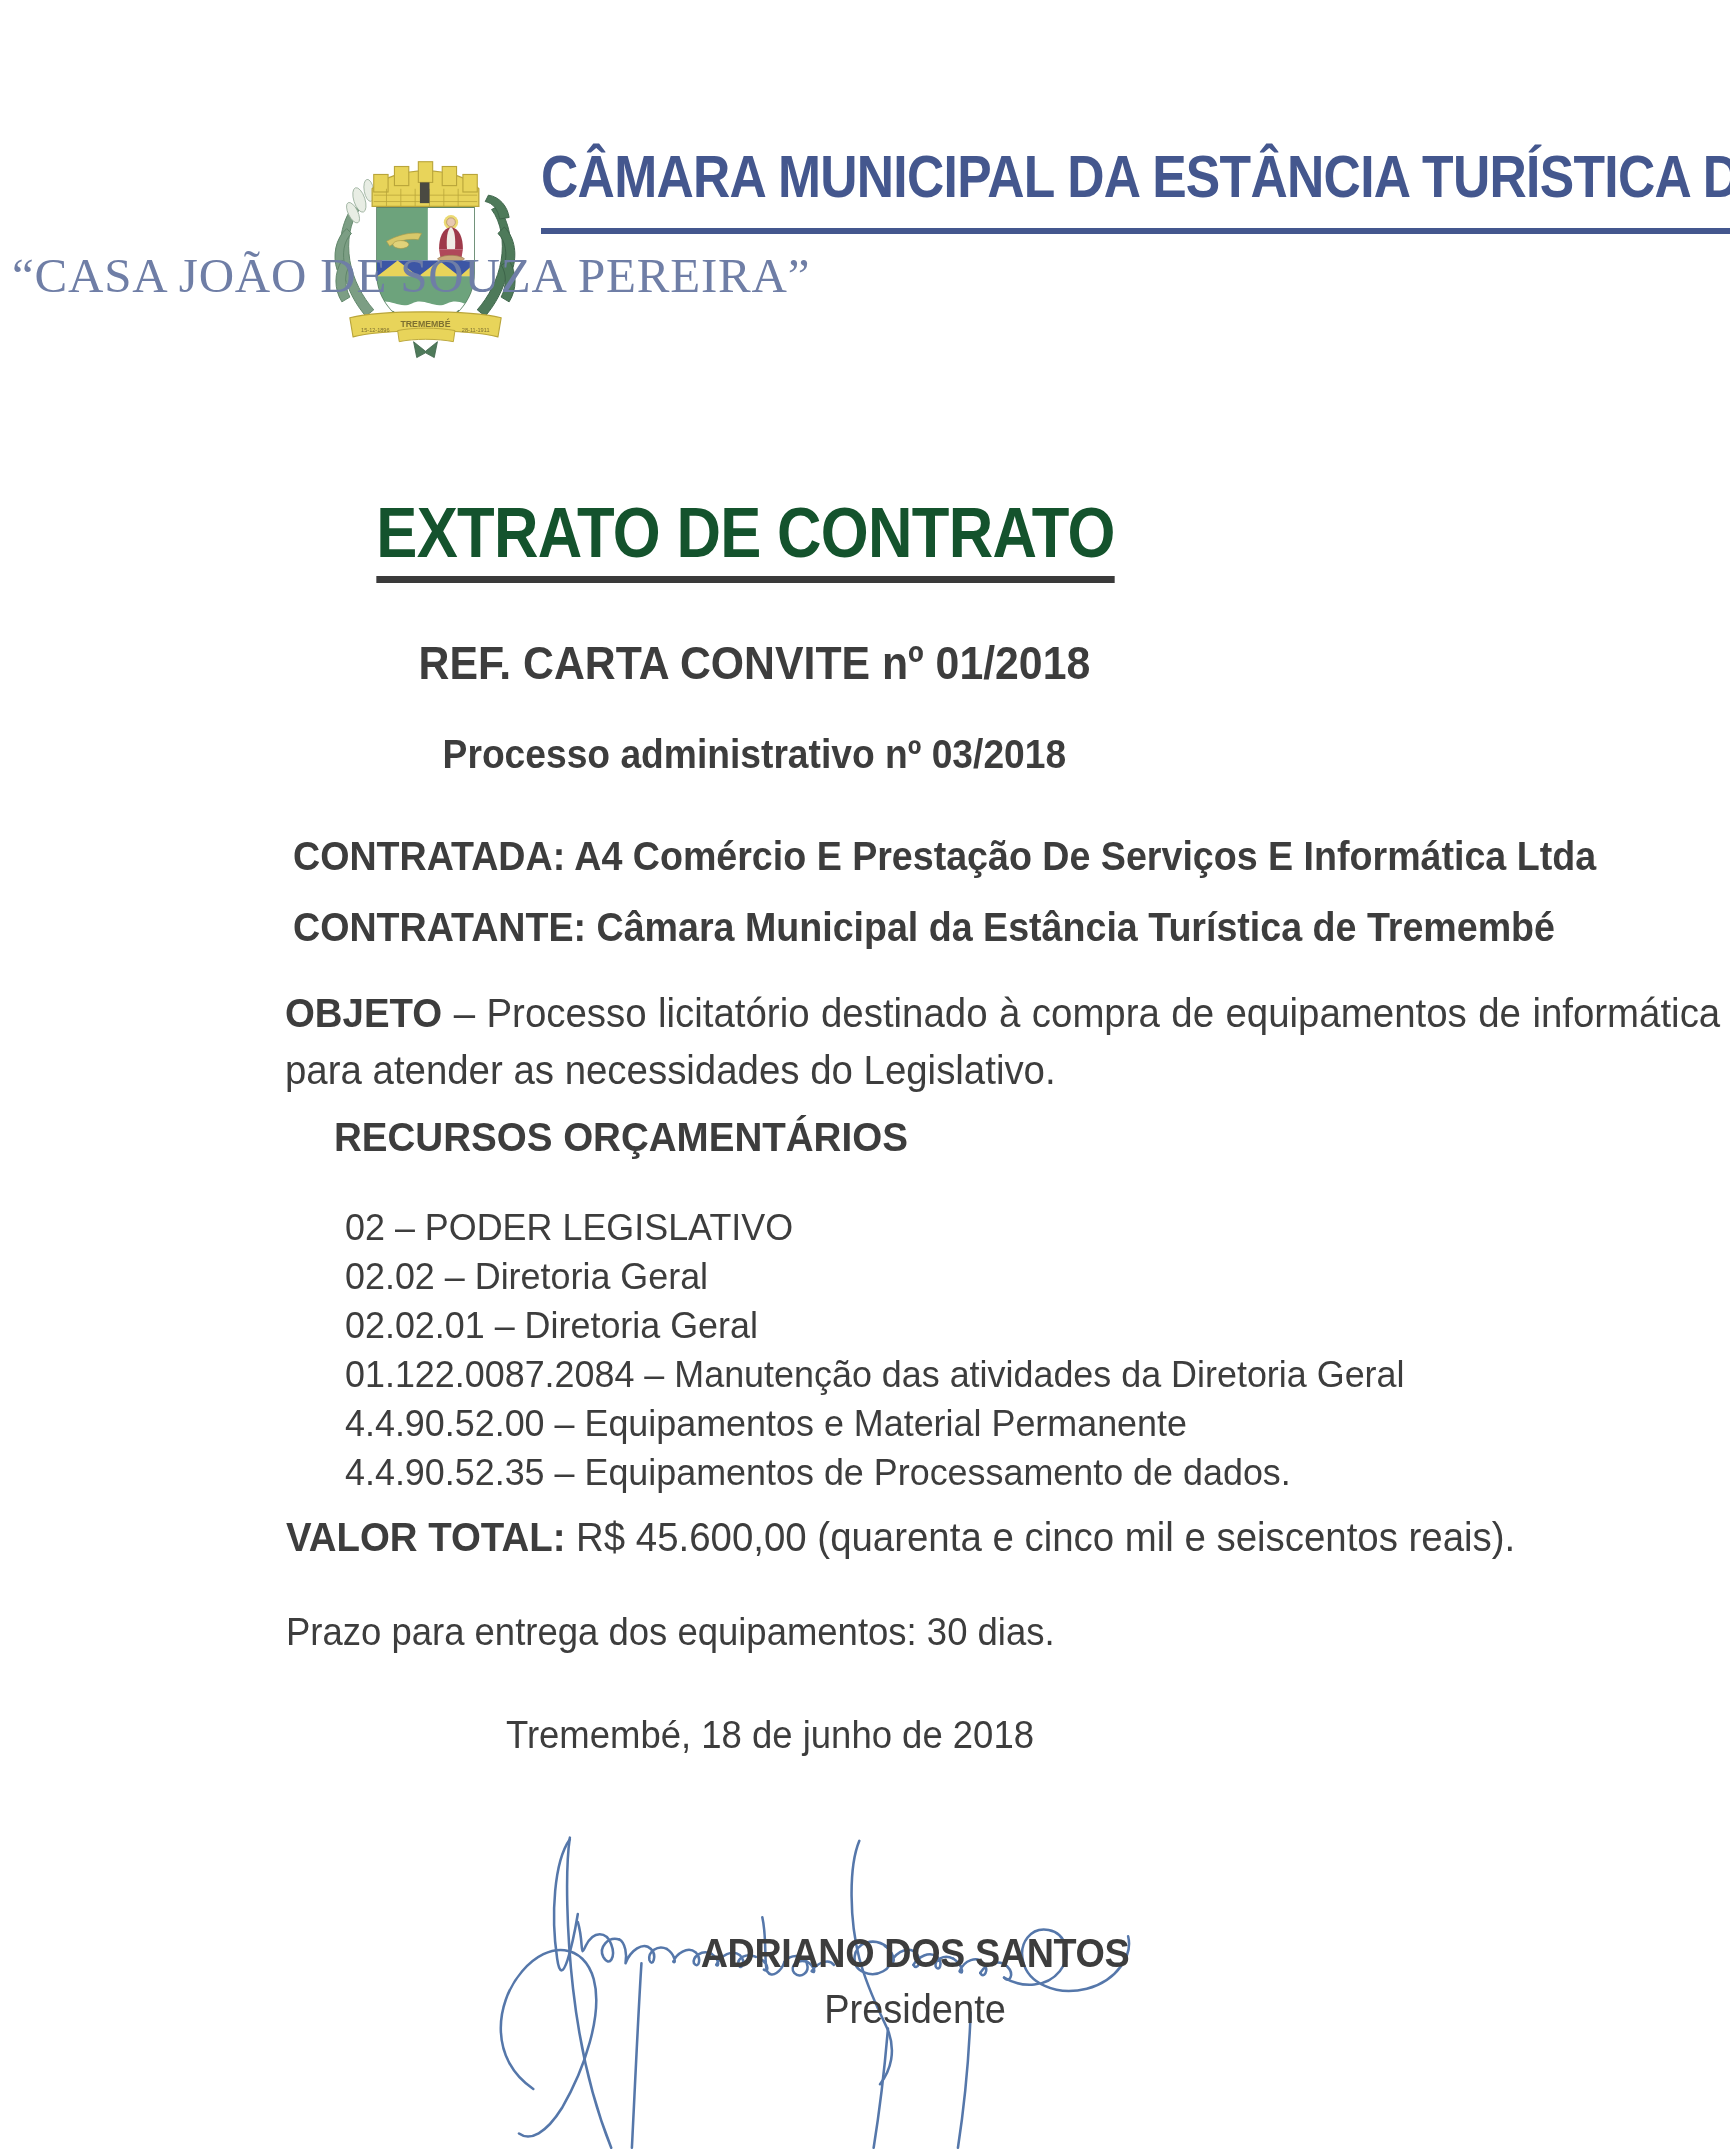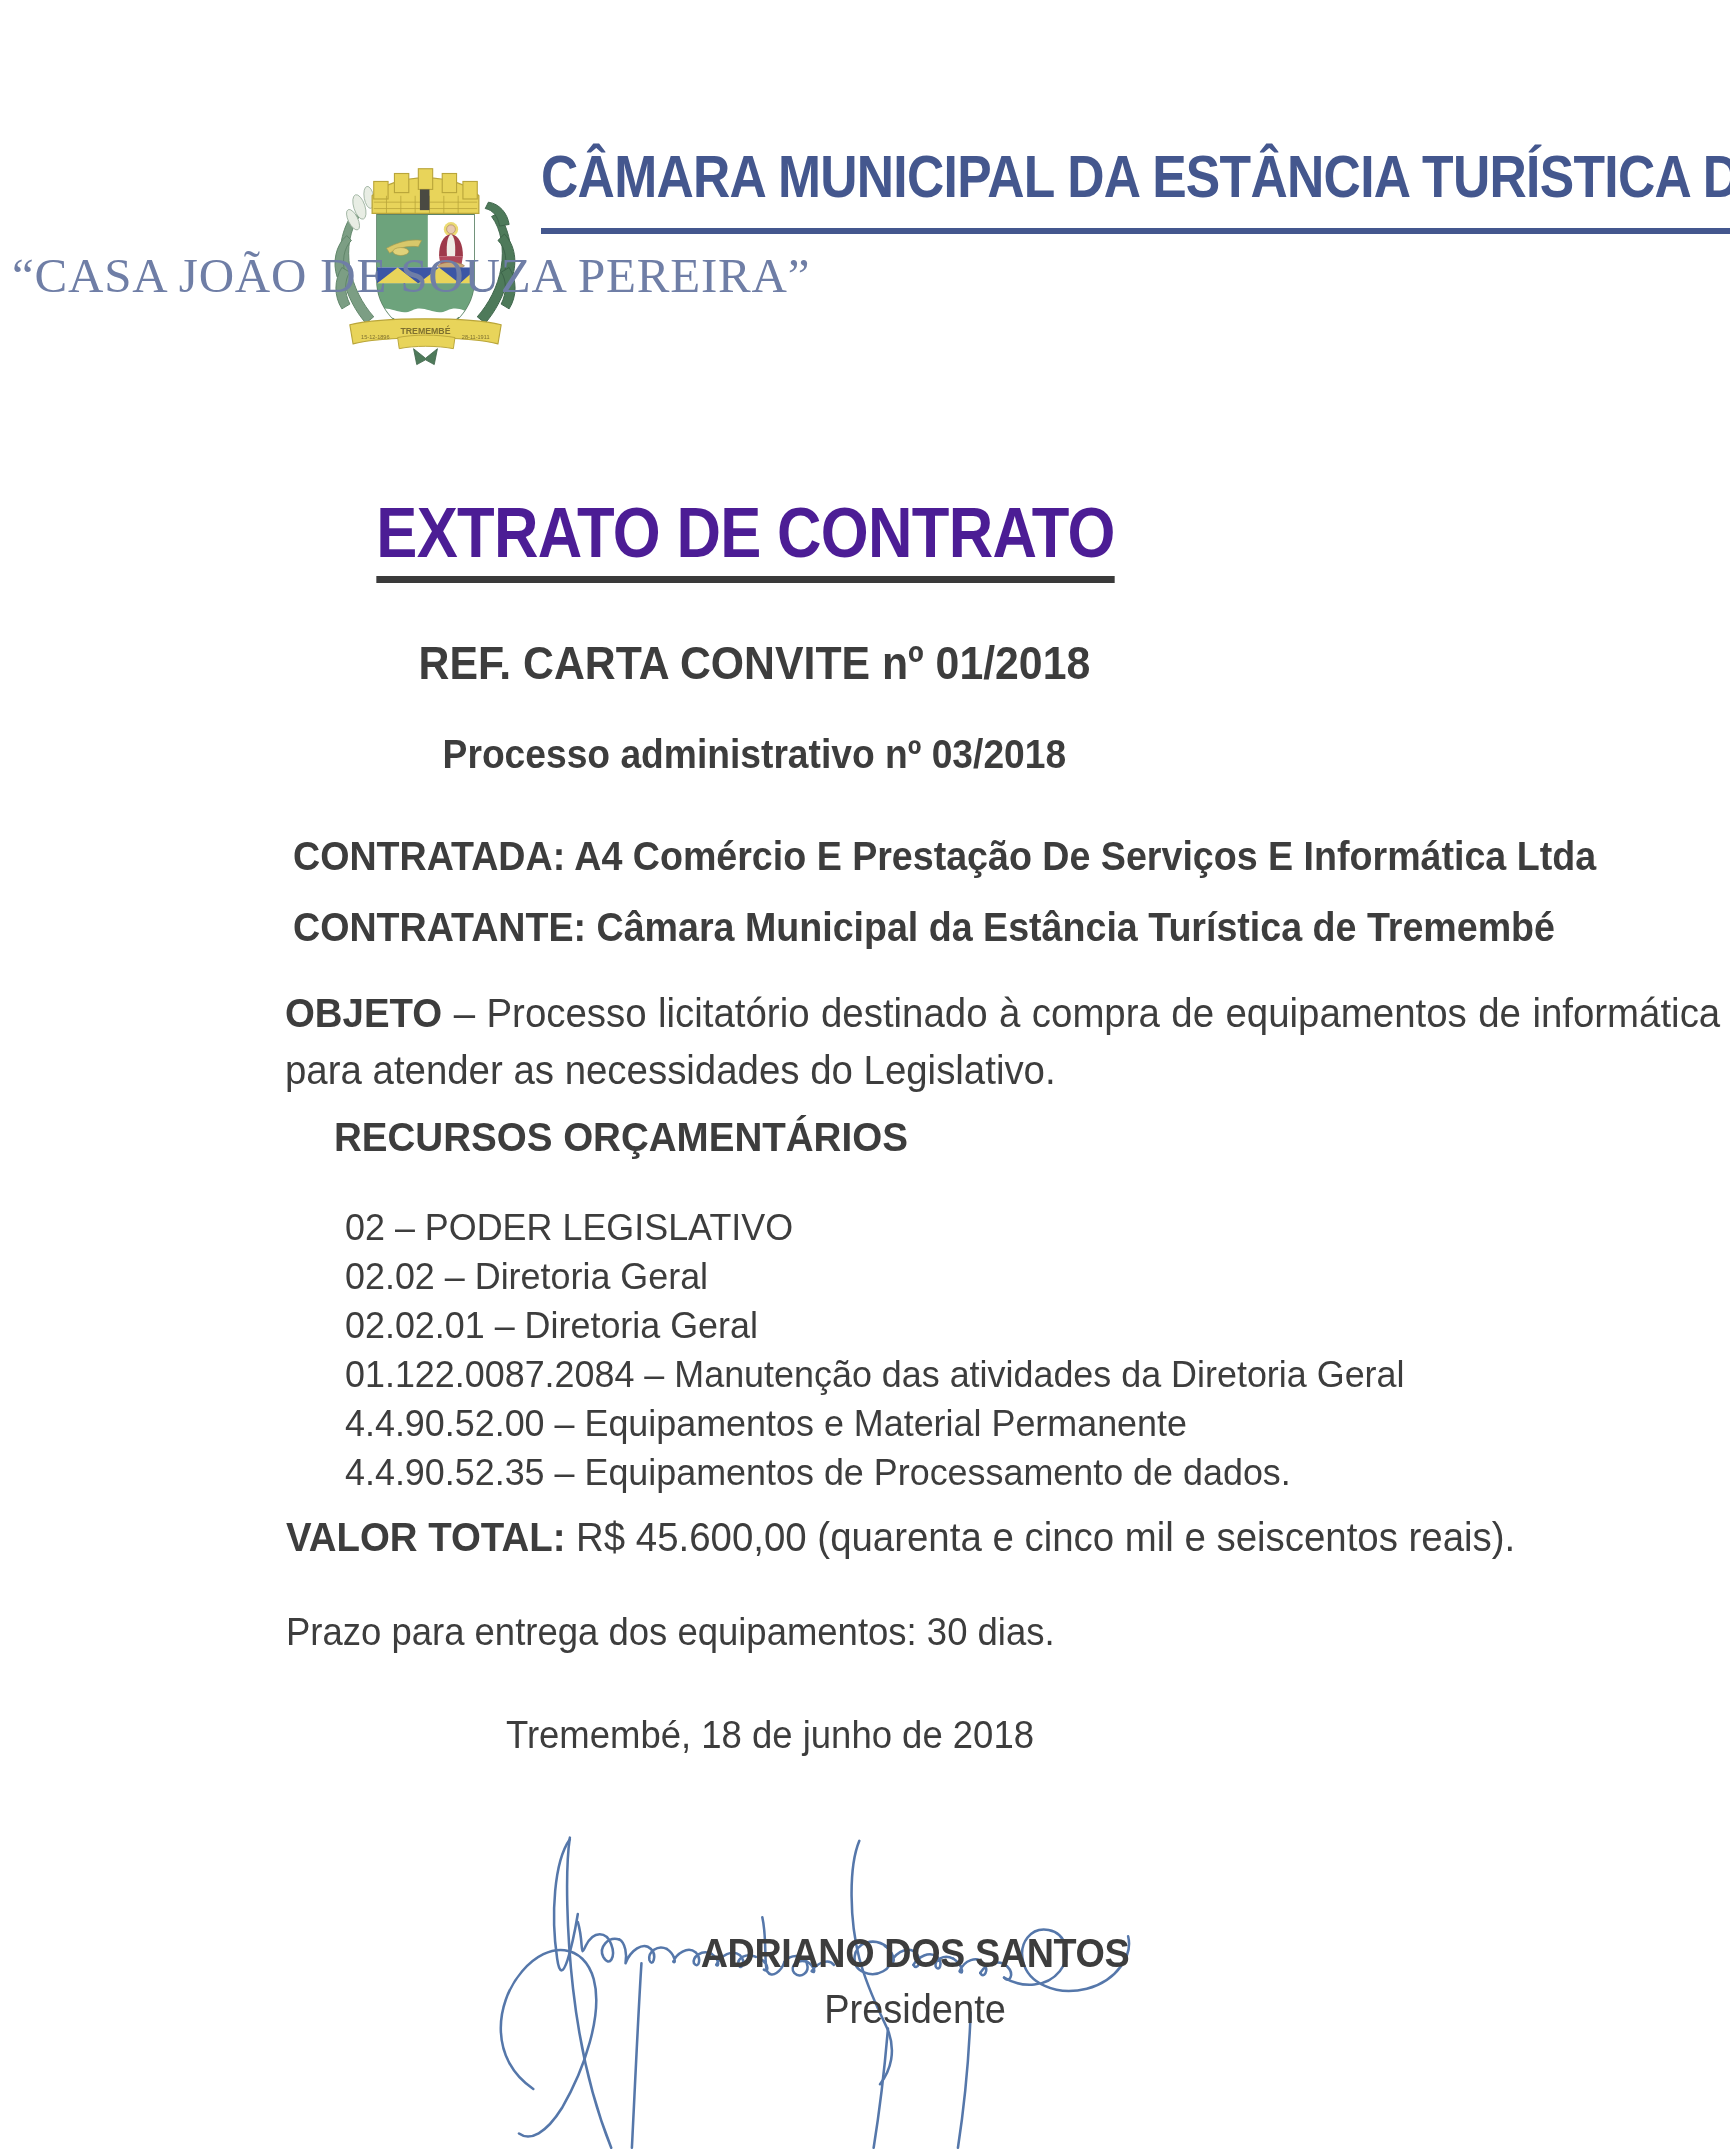--- a/index.html
+++ b/index.html
@@ -22,21 +22,21 @@
   #header {
     position: absolute;
     left: 0;
     top: 0;
     width: 1731px;
     height: 414px;
   }
   #crest {
     position: absolute;
     left: 318px;
-    top: 140px;
+    top: 133px;
     width: 215px;
     height: 239px;
   }
   #crest svg { display: block; width: 215px; height: 239px; }
 
   #org-title {
     position: absolute;
     left: 541px;
     top: 145px;
     width: 1241px;
@@ -75,21 +75,21 @@
   
   .doc-title {
     position: absolute;
     left: 0;
     top: 493px;
     width: 1731px;
     text-align: center;
     font-weight: bold;
     font-size: 70px;
     letter-spacing: -0.8px;
-    color: #4c1d95;
+    color: #14532d;
     padding-right: 239px;
     box-sizing: border-box;
   }
   .doc-title span.u {
     border-bottom: 7.2px solid #3a3a3a;
     padding-bottom: 3.2px;
     transform: scaleX(0.88);
     display: inline-block;
     transform-origin: center;
   }

